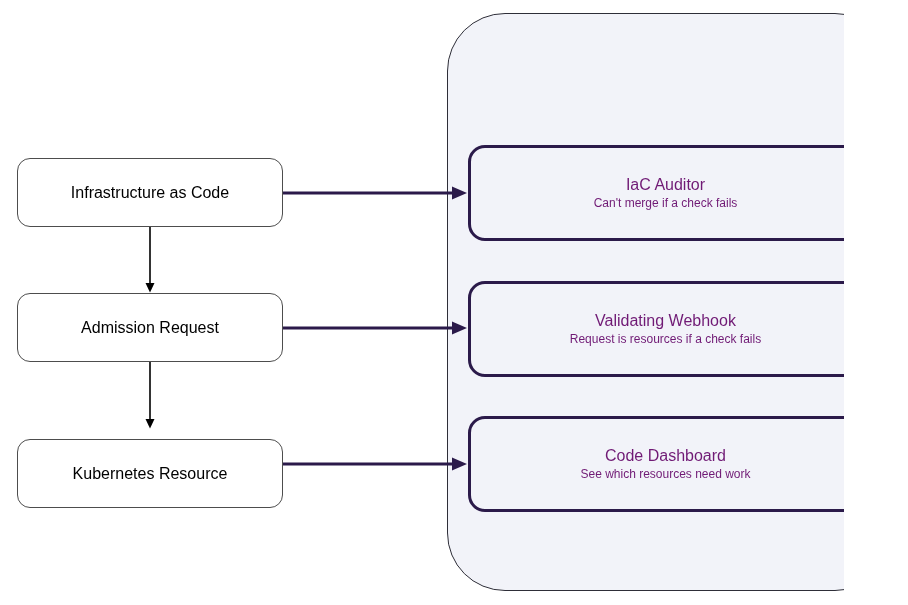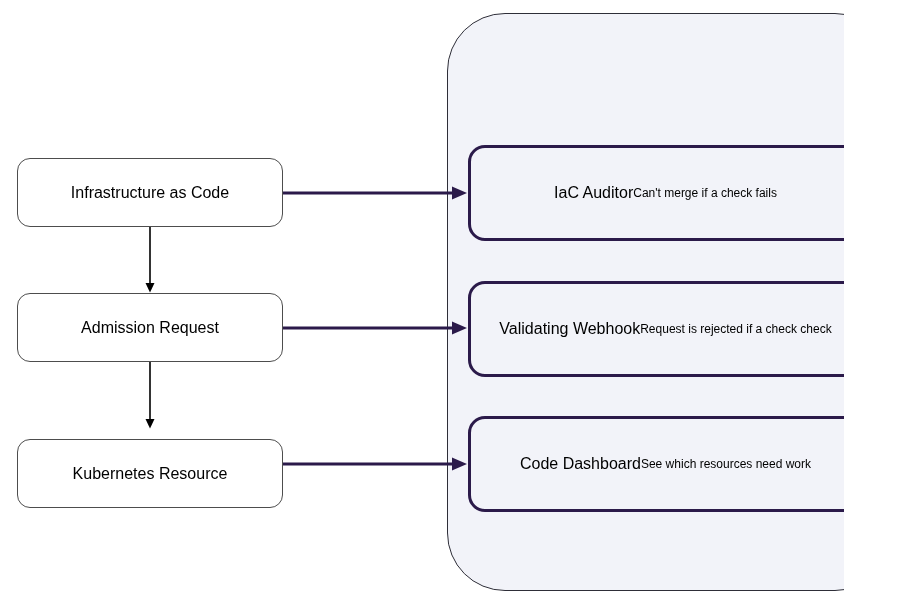--- a/index.html
+++ b/index.html
@@ -54,25 +54,25 @@
   .inner-node {
     position: absolute;
     left: 468px;
     width: 395px;
     height: 96px;
     box-sizing: border-box;
     background: #f2f3f9;
     border: 3px solid #2b1a4a;
     border-radius: 17px;
     display: flex;
-    flex-direction: row;
+    flex-direction: column;
     align-items: center;
     justify-content: center;
     text-align: center;
-    color: #000000;
+    color: #701a75;
     z-index: 3;
   }
   .inner-node.n1 { top: 145px; }
   .inner-node.n2 { top: 281px; text-align: center; }
   .inner-node.n3 { top: 416px; }
   .inner-node .title { font-size: 16px; line-height: 1.25; }
   .inner-node .subtitle { font-size: 12px; line-height: 1.3; margin-top: 1px; }
 
   
   svg.arrows {
@@ -101,21 +101,21 @@
   <div class="left-node n3">
     <span>Kubernetes Resource</span>
   </div>
 
   <div class="inner-node n1">
     <span class="title">IaC Auditor</span>
     <span class="subtitle">Can't merge if a check fails</span>
   </div>
   <div class="inner-node n2">
     <span class="title">Validating Webhook</span>
-    <span class="subtitle">Request is rejected if a check check</span>
+    <span class="subtitle">Request is resources if a check fails</span>
   </div>
   <div class="inner-node n3">
     <span class="title">Code Dashboard</span>
     <span class="subtitle">See which resources need work</span>
   </div>
 
   <svg class="arrows" viewBox="0 0 908 605" xmlns="http://www.w3.org/2000/svg">
 
     <g>
       <line x1="150" y1="227" x2="150" y2="284" stroke="#000000" stroke-width="1.6"></line>

